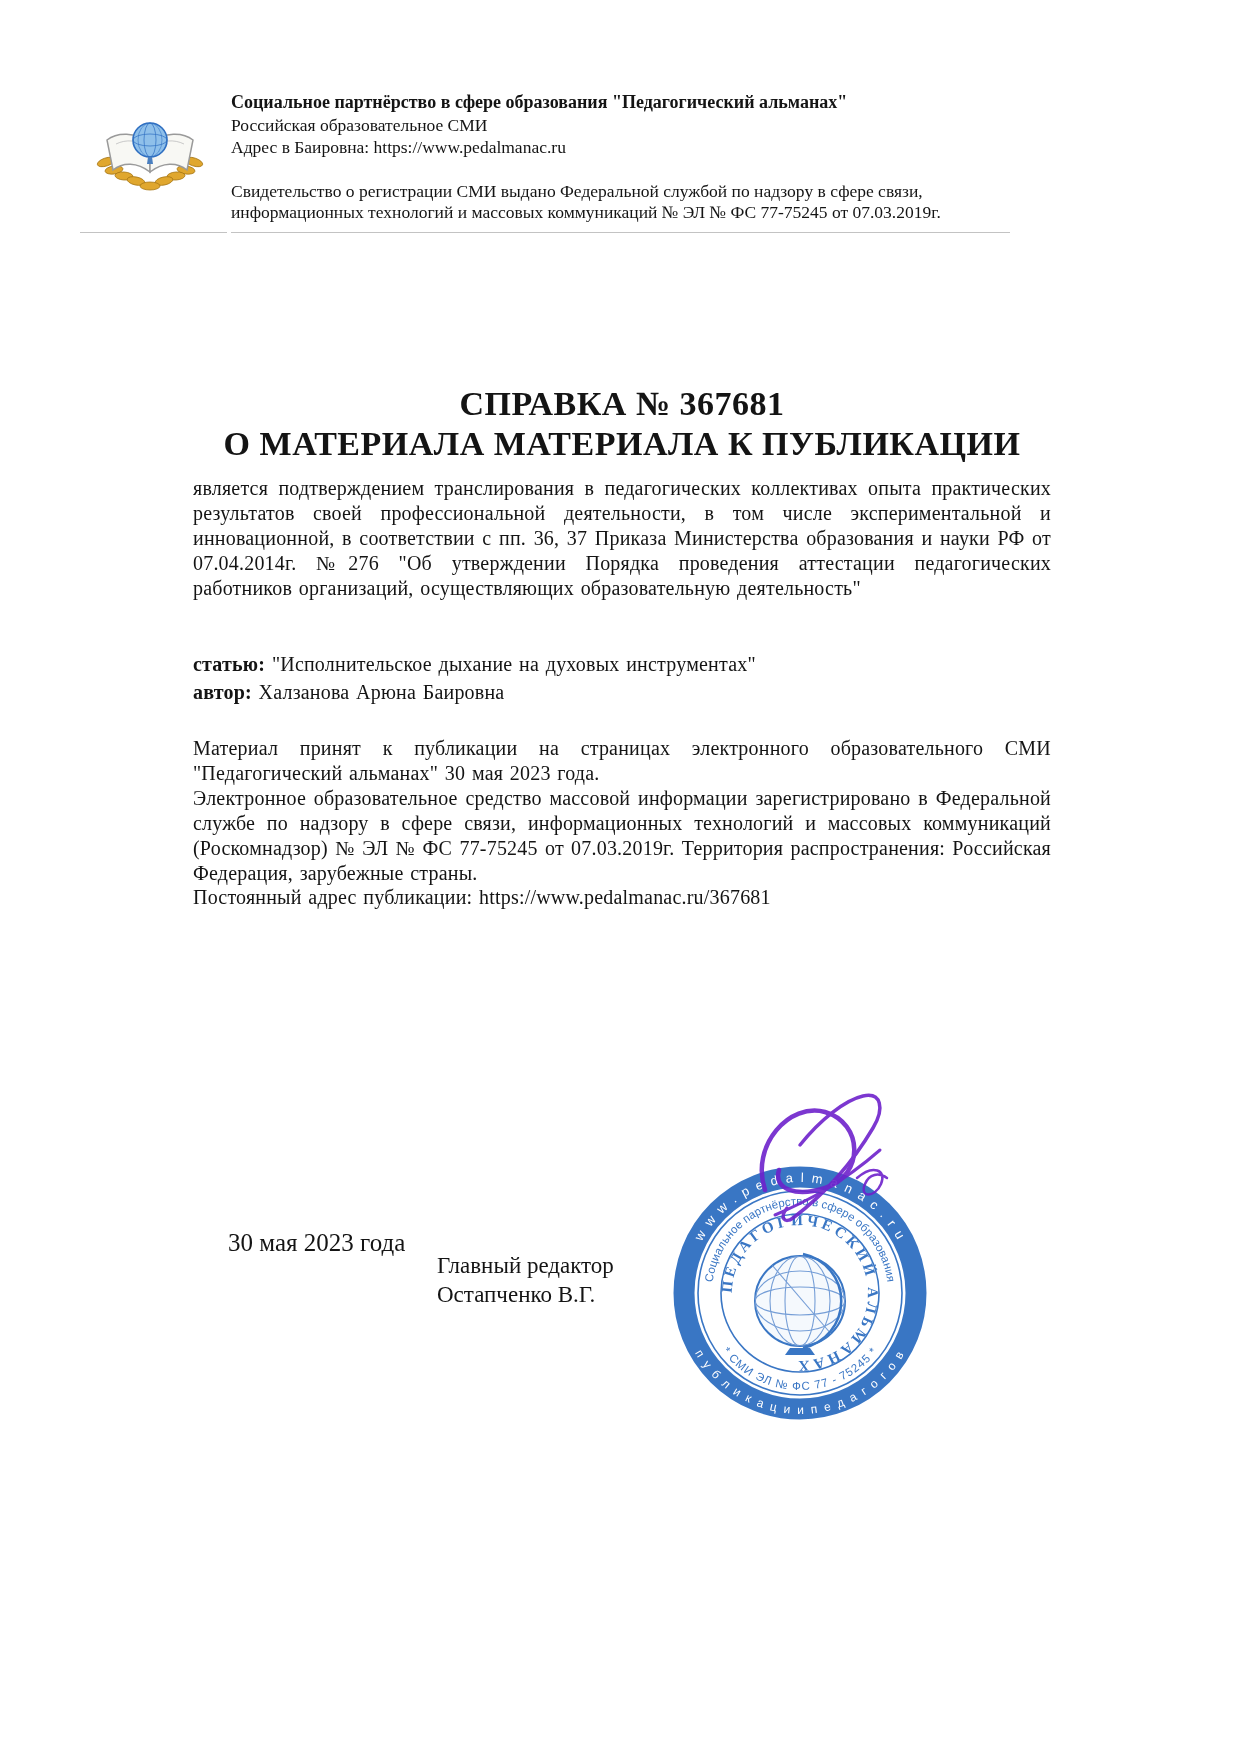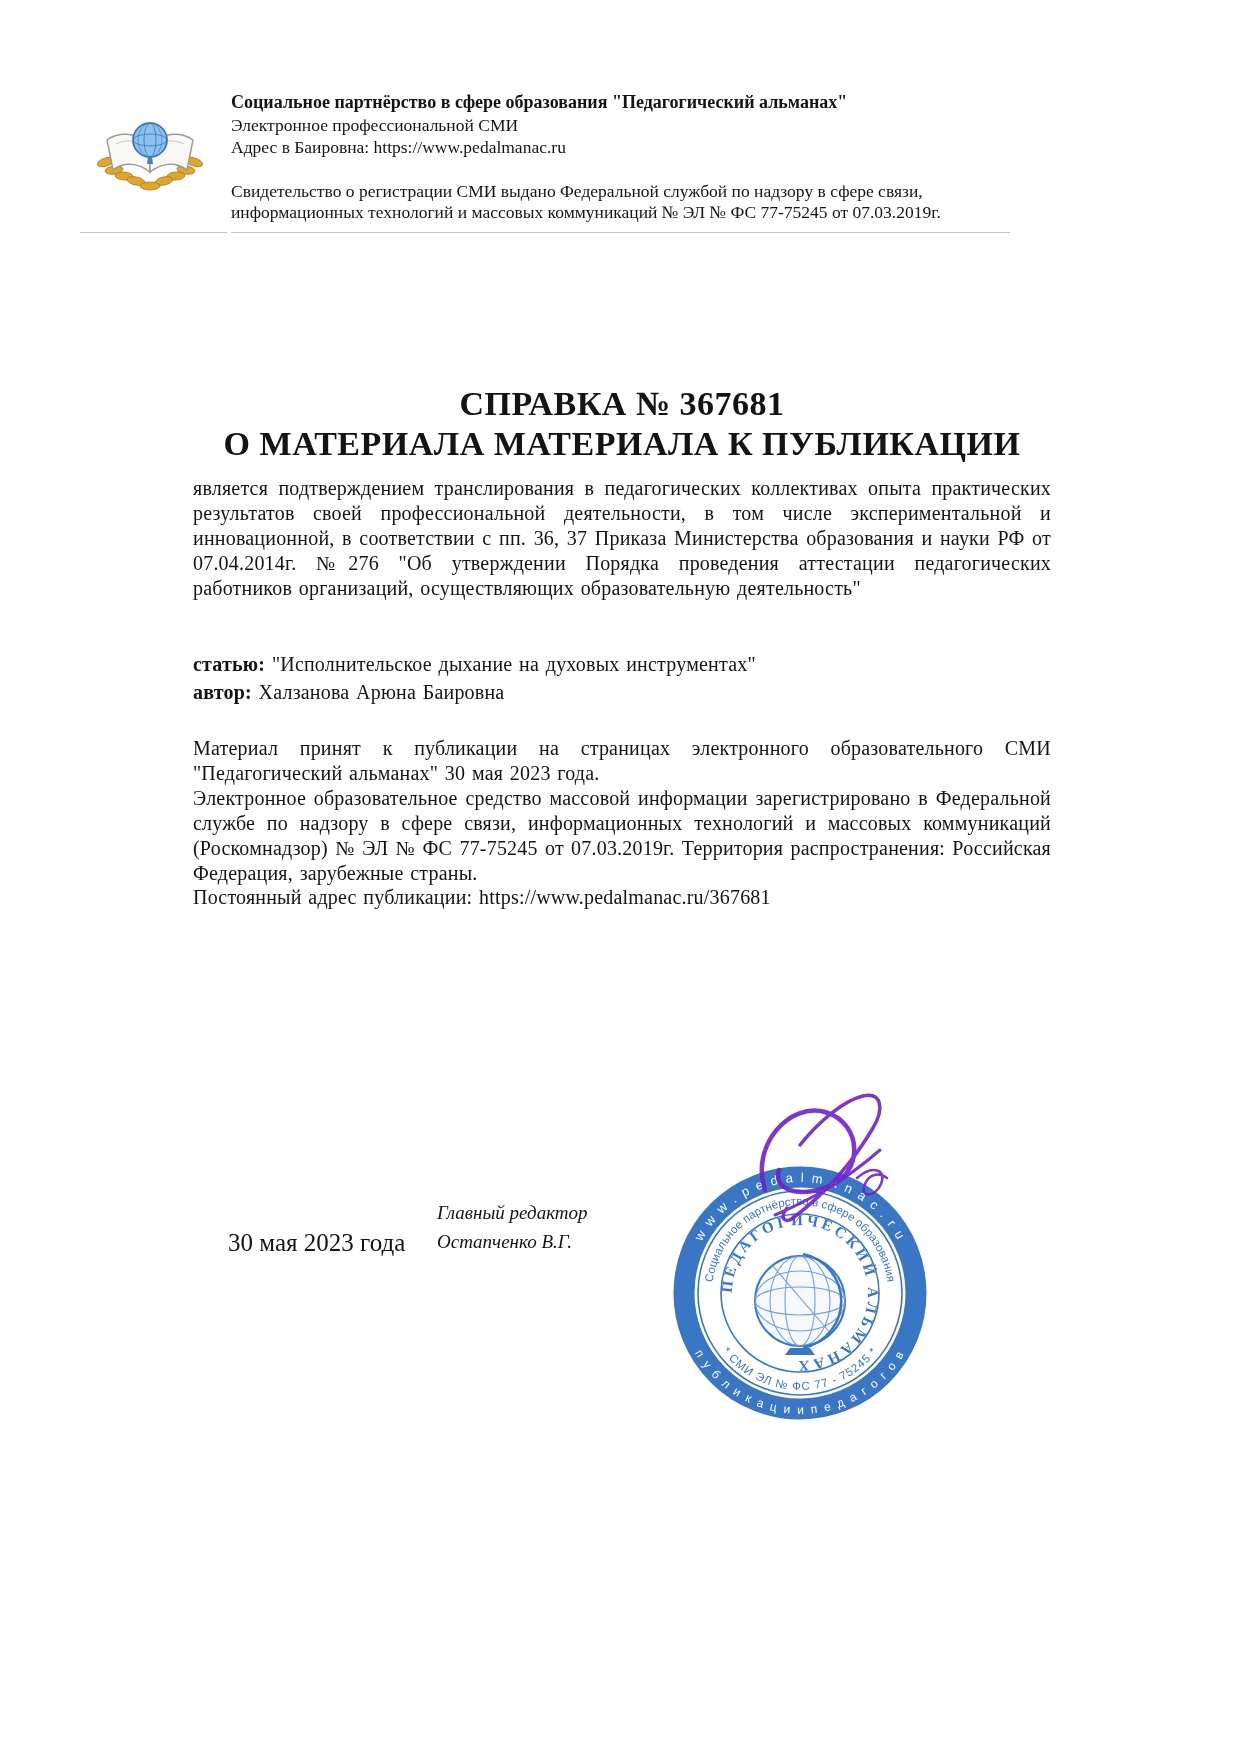--- a/index.html
+++ b/index.html
@@ -18,21 +18,21 @@
 
   
   .body-text { font-size:20px; letter-spacing:.2px; word-spacing:1.5px; line-height:25px; }
   .intro     { position:absolute; left:193px; top:457px; width:858px; text-align:justify;margin-top:19px; }
   .meta      { position:absolute; left:193px; top:650px; width:858px; line-height:28px; }
   .accept    { position:absolute; left:193px; top:736px; width:858px; text-align:justify; }
   .permalink { position:absolute; left:193px; top:885px; width:858px; }
 
   
   .date   { position:absolute; left:228px; top:1213px; font-size:25px;margin-top:16px; }
-  .editor { position:absolute; left:437px; top:1198px; font-size:19px; line-height:29px;font-style:italic; }
+  .editor { position:absolute; left:437px; top:1251px; font-size:23px; line-height:29px; }
   .stamp  { position:absolute; left:672px; top:1165px; width:256px; height:256px; opacity:.93; }
   .sig    { position:absolute; left:745px; top:1090px; width:158px; height:152px; }
 </style>
 </head>
 <body>
 
 <div class="page">
 
   <svg class="logo" viewBox="0 0 112 86" aria-hidden="true">
     <g fill="#e0a72e" stroke="#a87715" stroke-width="0.8">
@@ -54,21 +54,21 @@
     <g>
       <circle cx="56" cy="28" r="17" fill="#8fc0ea" stroke="#2f6fc1" stroke-width="1.6"></circle>
       <ellipse cx="56" cy="28" rx="6" ry="17" fill="none" stroke="#2f6fc1" stroke-width="0.9" opacity=".8"></ellipse>
       <ellipse cx="56" cy="28" rx="12" ry="17" fill="none" stroke="#2f6fc1" stroke-width="0.9" opacity=".6"></ellipse>
       <ellipse cx="56" cy="28" rx="17" ry="6" fill="none" stroke="#2f6fc1" stroke-width="0.9" opacity=".8"></ellipse>
       <path d="M 54 45 L 58 45 L 59 52 L 53 52 Z" fill="#4a7fbf"></path>
     </g>
   </svg>
 
   <div class="hdr-line hdr-bold" style="top:92px">Социальное партнёрство в сфере образования "Педагогический альманах"</div>
-  <div class="hdr-line" style="top:115px">Электронное профессиональной СМИ</div>
+  <div class="hdr-line" style="top:115px">Российская образовательное СМИ</div>
   <div class="hdr-line" style="top:137px">Адрес в Баировна: https://www.pedalmanac.ru</div>
   <div class="hdr-line" style="top:181px">Свидетельство о регистрации СМИ выдано Федеральной службой по надзору в сфере связи, информационных технологий и массовых коммуникаций № ЭЛ № ФС 77-75245 от 07.03.2019г.</div>
 
   <div class="divider" style="left:80px;  width:147px"></div>
   <div class="divider" style="left:231px; width:779px"></div>
 
   <div class="doc-title">
     <div>СПРАВКА № 367681</div>
     <div>О МАТЕРИАЛА МАТЕРИАЛА К ПУБЛИКАЦИИ</div>
   </div>

